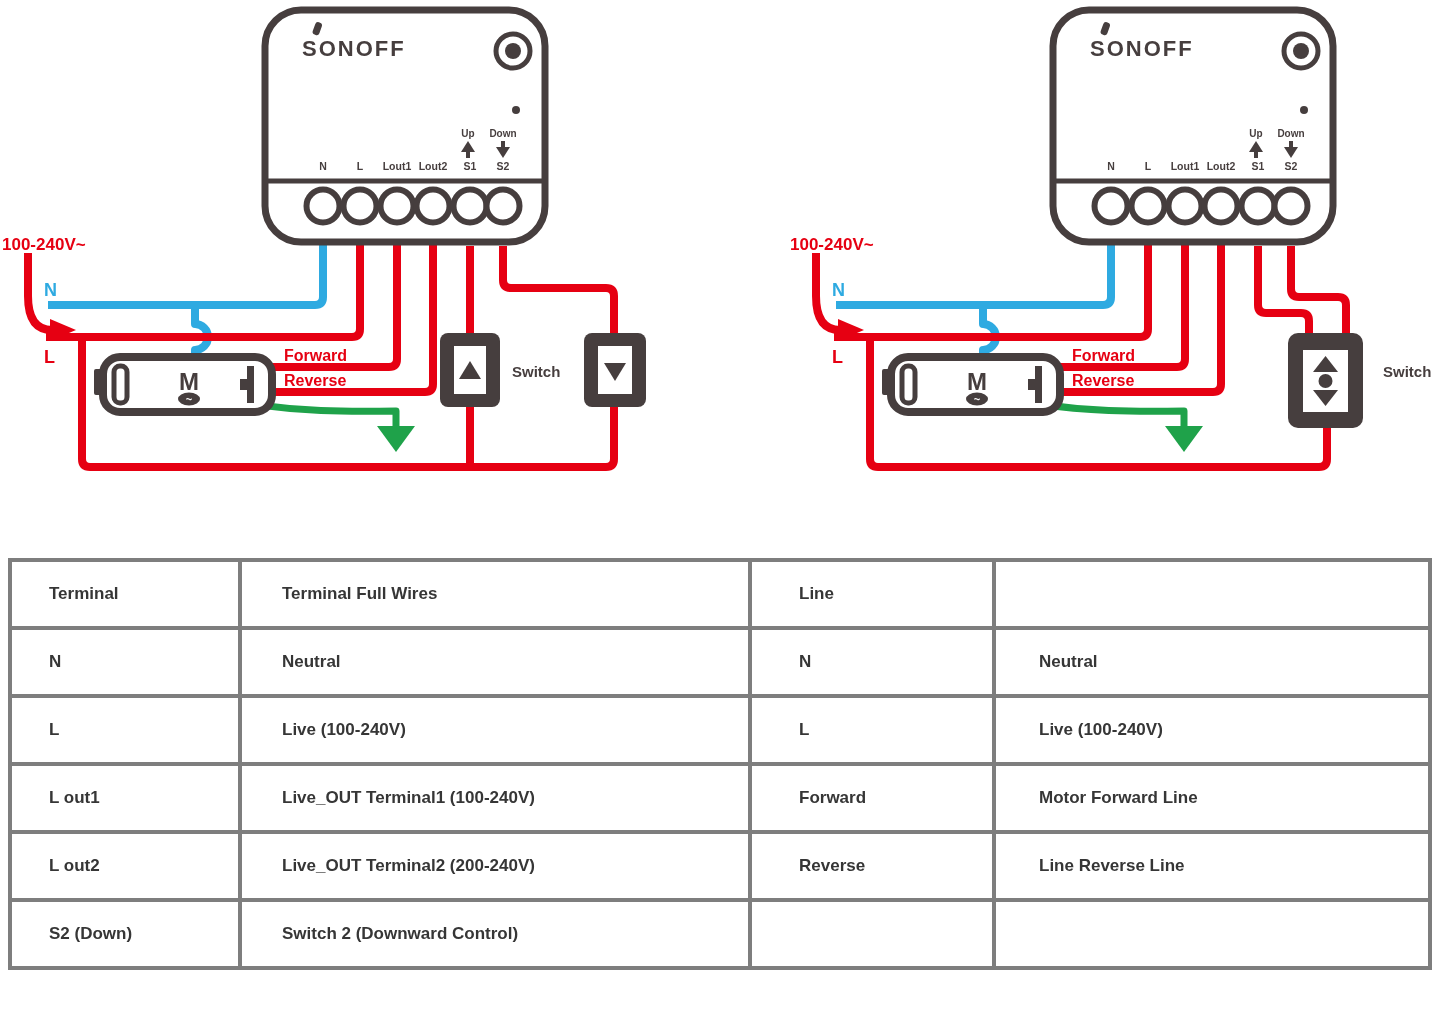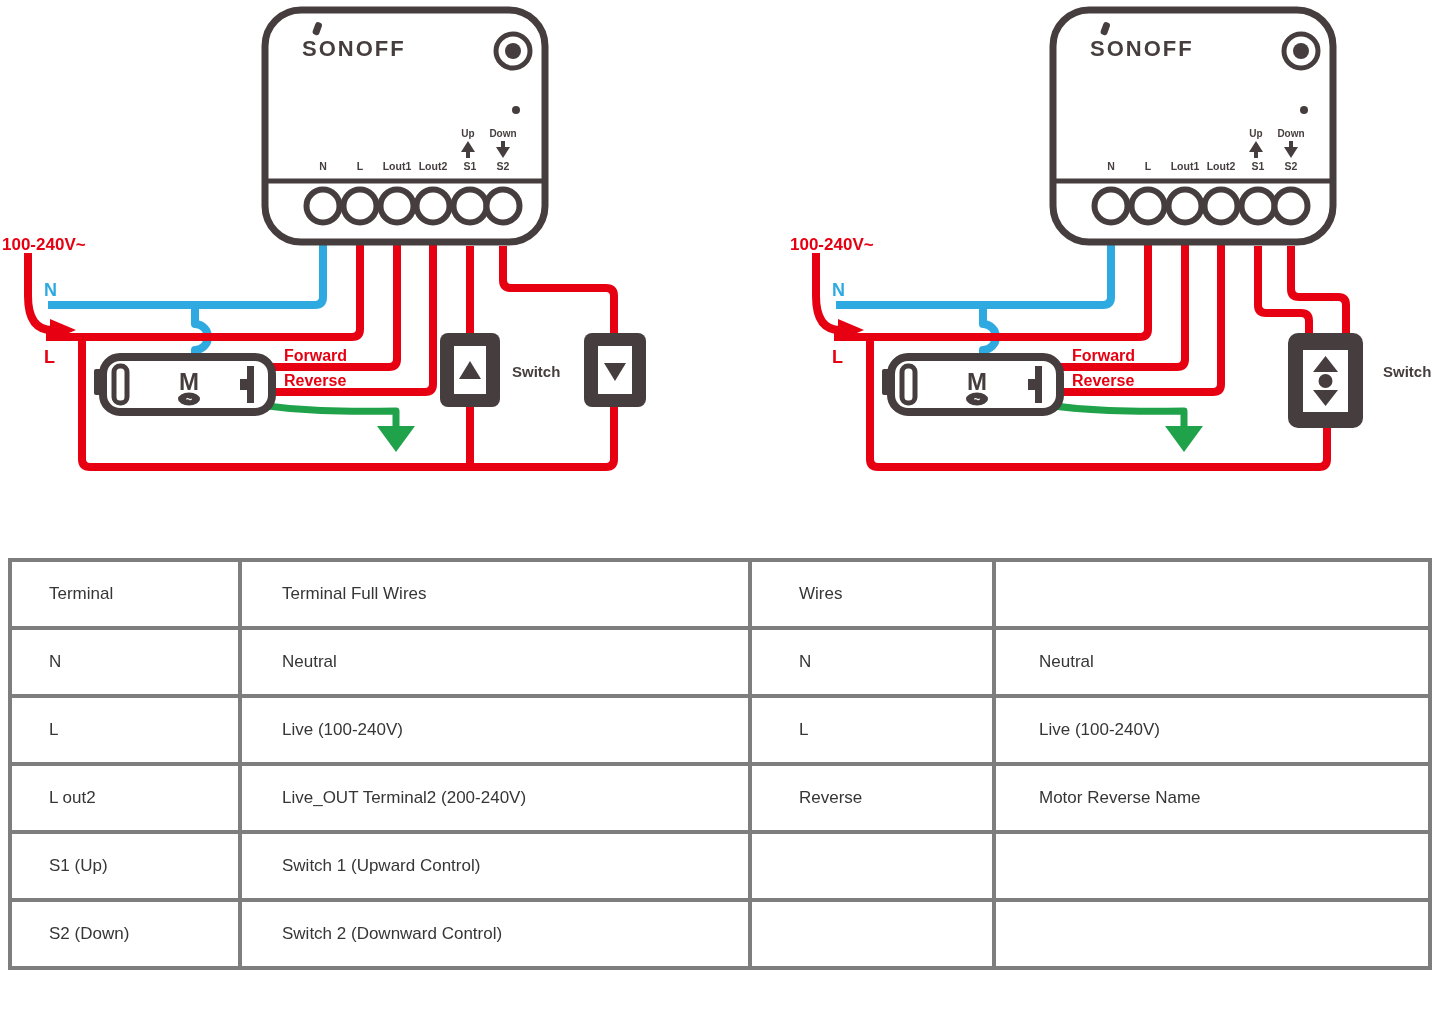--- a/index.html
+++ b/index.html
@@ -27,21 +27,21 @@
   .t-brand{fill:#463e3e;font-size:22px;letter-spacing:2px;}
   .t-term{fill:#463e3e;font-size:10.5px;text-anchor:middle;}
   .t-updown{fill:#463e3e;font-size:10px;text-anchor:middle;}
   .t-motor{fill:#463e3e;font-size:24px;text-anchor:middle;}
   .t-tilde{fill:#ffffff;font-size:11px;text-anchor:middle;}
 
   
   table.term{position:absolute;left:8px;top:558px;width:1420px;
              border-collapse:collapse;table-layout:fixed;}
   table.term td,table.term th{border:4px solid #7e7e7e;height:62px;
-      font-size:17px;font-weight:normal;color:#363636;text-align:left;
+      font-size:17px;font-weight:bold;color:#363636;text-align:left;
       vertical-align:middle;background:#ffffff;}
   table.term .c1{padding-left:37px;}
   table.term .c2{padding-left:40px;}
   table.term .c3{padding-left:47px;}
   table.term .c4{padding-left:43px;}
 </style>
 </head>
 <body>
 
 <div class="stage">
@@ -153,46 +153,46 @@
   <colgroup>
     <col style="width:230px">
         <col style="width:510px">
     <col style="width:244px">
         <col style="width:436px">
   </colgroup>
   <tbody>
         <tr>
     <th class="c1">Terminal</th>
     <th class="c2">Terminal Full Wires</th>
-    <th class="c3">Wires</th>
+    <th class="c3">Line</th>
     <th class="c4"></th>
   </tr>
   <tr>
     <td class="c1">N</td>
     <td class="c2">Neutral</td>
     <td class="c3">N</td>
     <td class="c4">Neutral</td>
   </tr>
   <tr>
     <td class="c1">L</td>
     <td class="c2">Live (100-240V)</td>
     <td class="c3">L</td>
     <td class="c4">Live (100-240V)</td>
   </tr>
   <tr>
+    <td class="c1">L out1</td>
+    <td class="c2">Live_OUT Terminal1 (100-240V)</td>
+    <td class="c3">Forward</td>
+    <td class="c4">Motor Forward Line</td>
+  </tr>
+  <tr>
     <td class="c1">L out2</td>
     <td class="c2">Live_OUT Terminal2 (200-240V)</td>
     <td class="c3">Reverse</td>
-    <td class="c4">Motor Reverse Name</td>
-  </tr>
-  <tr>
-    <td class="c1">S1 (Up)</td>
-    <td class="c2">Switch 1 (Upward Control)</td>
-    <td class="c3"></td>
-    <td class="c4"></td>
+    <td class="c4">Line Reverse Line</td>
   </tr>
   <tr>
     <td class="c1">S2 (Down)</td>
     <td class="c2">Switch 2 (Downward Control)</td>
     <td class="c3"></td>
     <td class="c4"></td>
   </tr>
 </tbody>
     </table>
 

